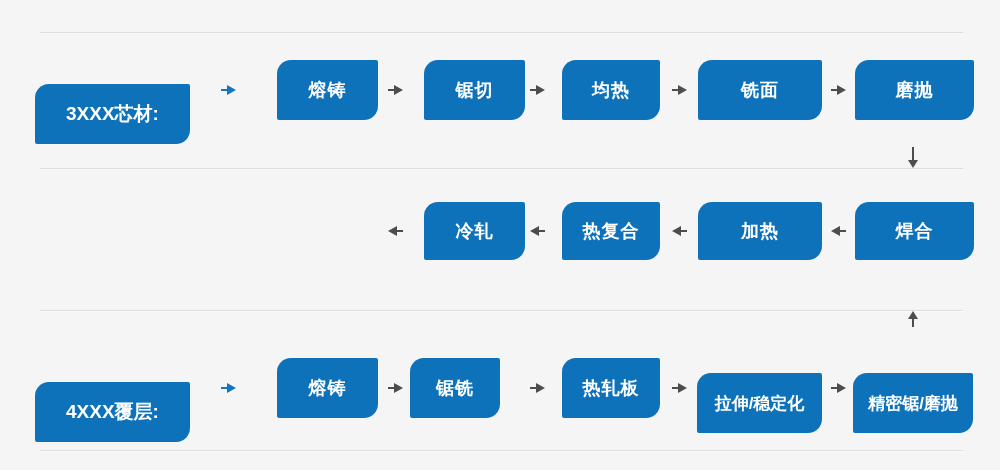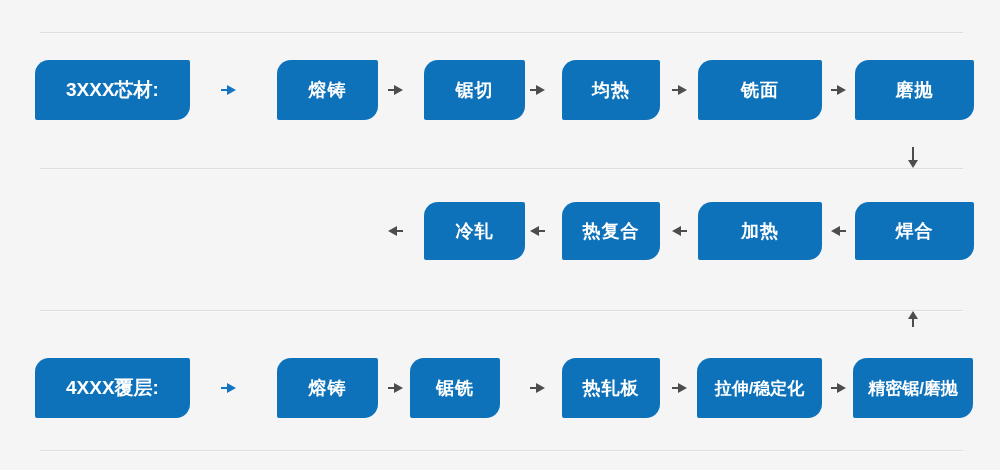--- a/index.html
+++ b/index.html
@@ -23,33 +23,33 @@
     background:#0e72ba;
     border-radius:14px 2px 14px 2px;
     color:#ffffff;
     font-weight:bold;
     font-size:18px;
     display:flex;align-items:center;justify-content:center;
     text-align:center;
     box-sizing:border-box;
     letter-spacing:1px;
   }
-  .label-box{left:35px;width:155px;font-size:19px;letter-spacing:0;}
+  .label-box{left:35px;width:155px;font-size:19px;letter-spacing:0;margin-top:24px;}
   .col1{left:277px;width:101px}
   .col2{left:424px;width:101px}
   .col3{left:562px;width:98px}
   .col4{left:698px;width:124px}
   .col5{left:855px;width:119px}
   .r1{top:60px}
   .r2{top:202px;height:58px}
   .r3{top:358px}
   .r3.col2{left:410px;width:90px}
   .r3.col4{left:697px;width:125px}
   .r3.col5{left:853px;width:120px}
-  .twoline{font-size:17px;line-height:21px;padding:0 6px;letter-spacing:0;}
+  .twoline{font-size:17px;line-height:21px;padding:0 6px;letter-spacing:0;margin-top:15px;}
 
   
   .ar,.al{position:absolute;width:15px;height:10px;color:#4d4d4d;}
   .ar::before{content:"";position:absolute;left:0;top:4px;width:7px;height:2px;background:currentColor;}
   .ar::after{content:"";position:absolute;right:0;top:0;width:0;height:0;
     border-left:9px solid currentColor;border-top:5px solid transparent;border-bottom:5px solid transparent;}
   .al::before{content:"";position:absolute;right:0;top:4px;width:7px;height:2px;background:currentColor;}
   .al::after{content:"";position:absolute;left:0;top:0;width:0;height:0;
     border-right:9px solid currentColor;border-top:5px solid transparent;border-bottom:5px solid transparent;}
   .blue{color:#1374c2;}

